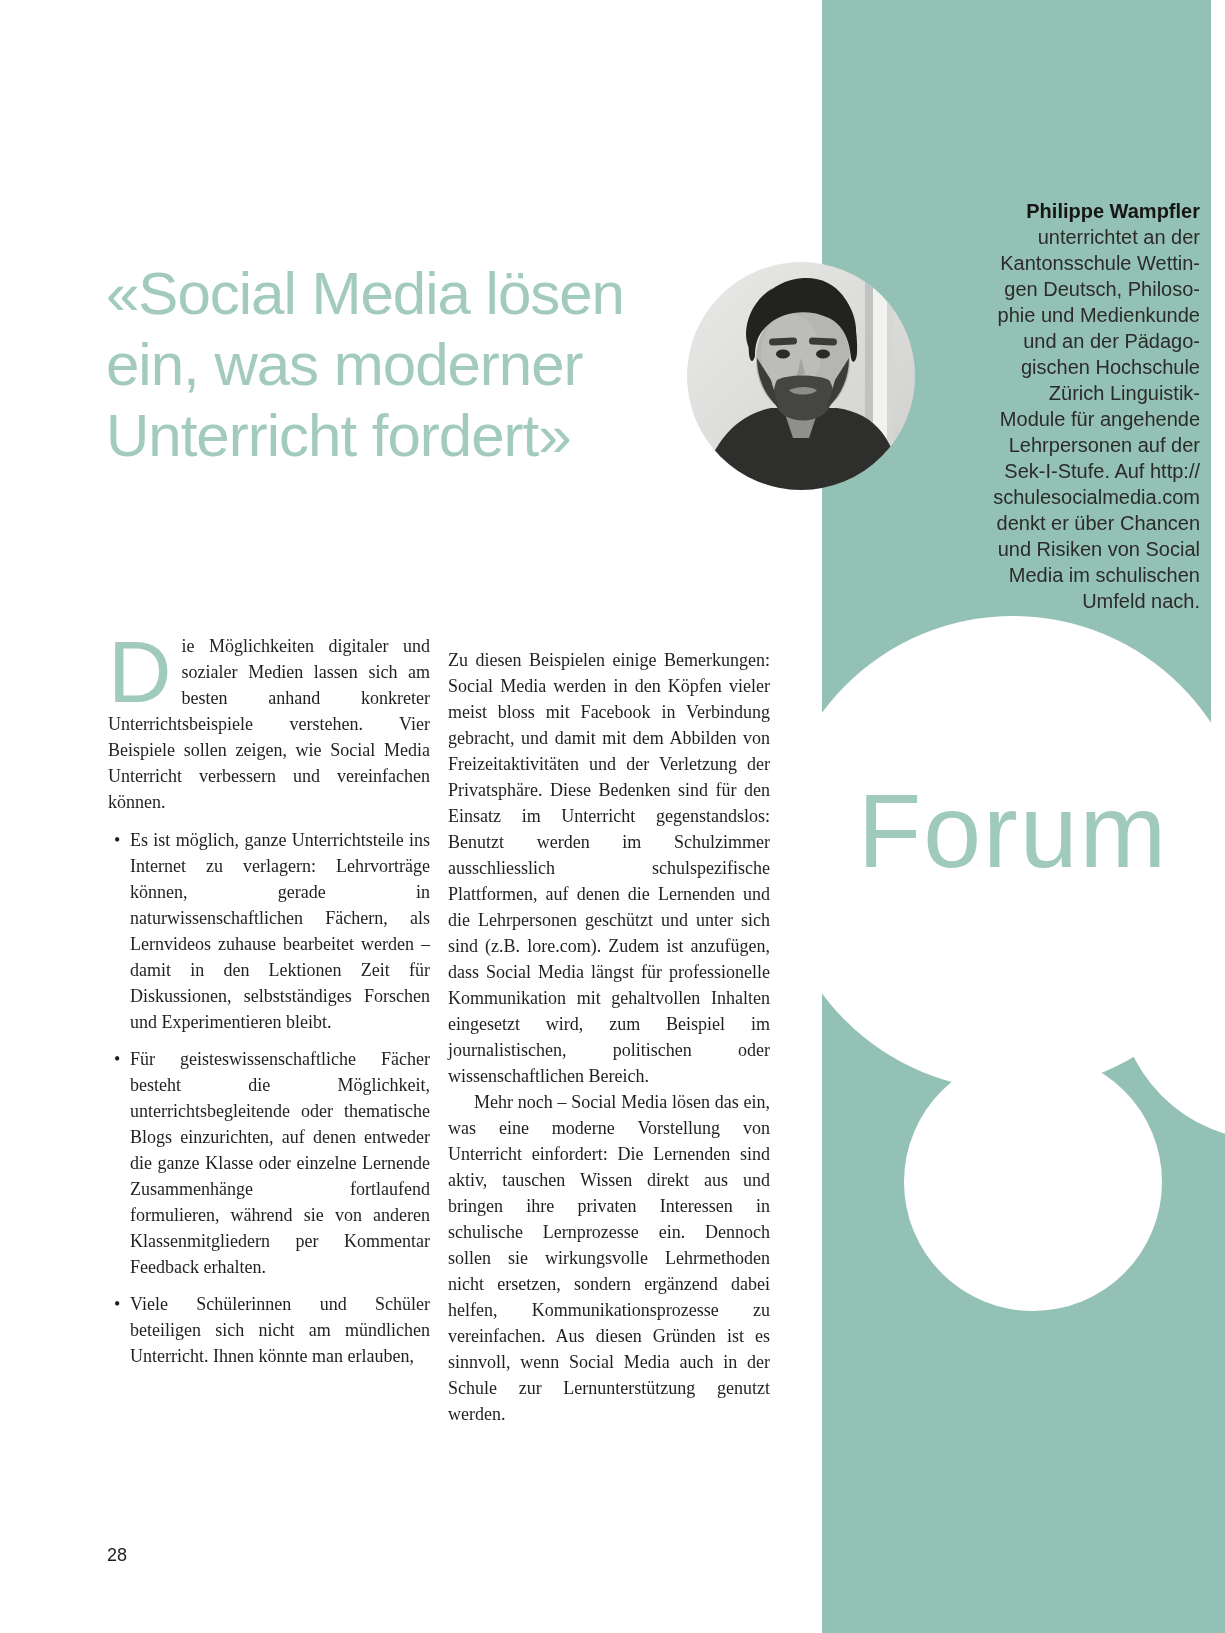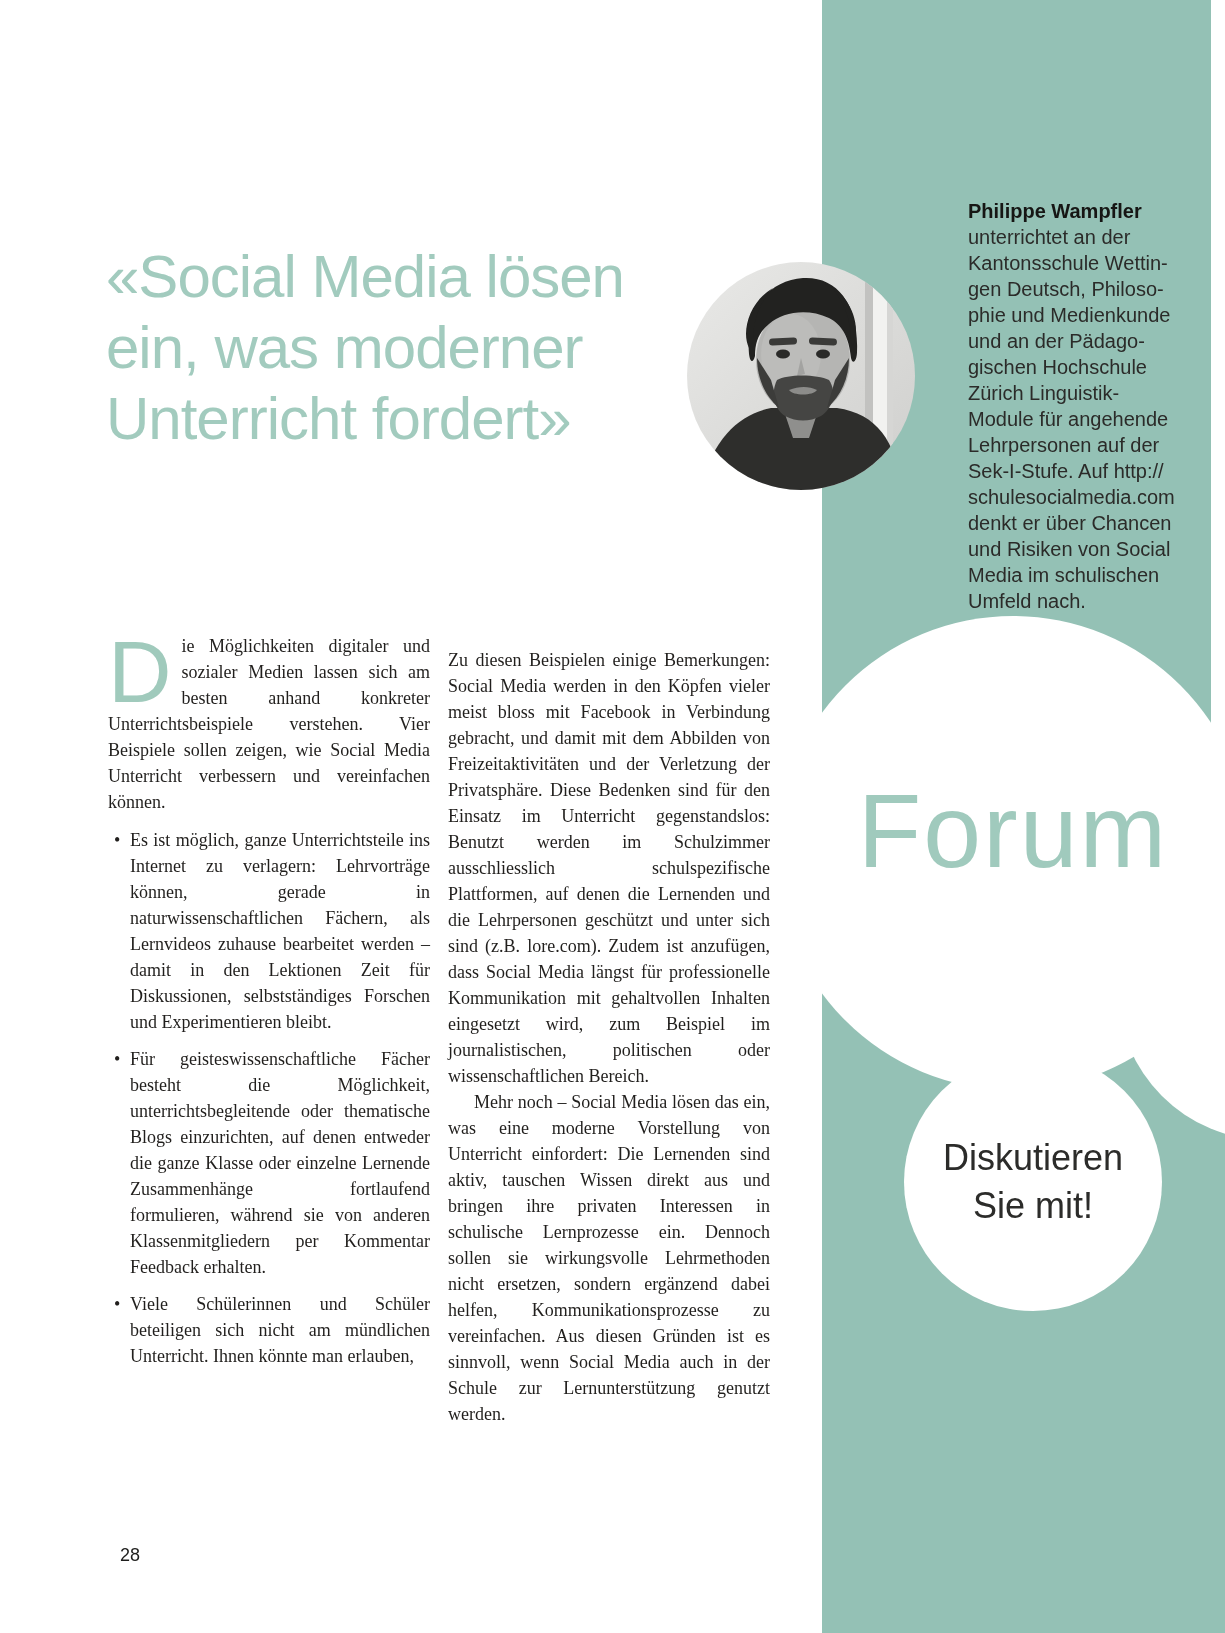--- a/index.html
+++ b/index.html
@@ -23,63 +23,61 @@
     display:flex;align-items:center;justify-content:center;text-align:center;
     font-size:36px;line-height:48px;color:#2c2c2a;}
 
   
   .portrait{position:absolute;left:687px;top:262px;width:228px;height:228px;border-radius:50%;
     overflow:hidden;z-index:3;}
   .portrait svg{display:block;}
 
   
   .bio{position:absolute;left:968px;top:198px;width:232px;z-index:4;color:#2b2b29;
-    font-size:20px;line-height:26px;}
+    font-size:20px;line-height:26px;text-align:right;}
   .bio-name{font-weight:bold;color:#161614;}
 
   
-  .headline{position:absolute;left:106px;top:241px;margin:0;z-index:4;
+  .headline{position:absolute;left:106px;top:258px;margin:0;z-index:4;
     font-size:60px;line-height:71px;font-weight:300;letter-spacing:-1px;color:#a2cbbe;}
   .standfirst{position:absolute;left:186px;top:528px;width:540px;z-index:4;
     font-size:19px;line-height:27px;font-weight:bold;color:#1d1c1a;}
 
   
   .col{position:absolute;top:633px;width:322px;z-index:4;
     font-family:"Liberation Serif",serif;font-size:18px;line-height:26px;
     text-align:justify;color:#211f1d;}
   .col-left{left:108px;}
   .col-right{left:448px;}
   .col p{margin:0;}
   .lead-para .dropcap{float:left;font-family:"Liberation Sans",sans-serif;
     font-size:88px;line-height:74px;color:#a0cabc;padding-right:10px;padding-top:2px;}
   ul.bullets{list-style:none;margin:12px 0 0 0;padding:0;}
   ul.bullets li{position:relative;padding-left:22px;margin-bottom:11px;}
   ul.bullets li::before{content:"•";position:absolute;left:6px;top:0;}
   .cont{padding-left:22px;}
   .para{margin-top:14px !important;}
   .para.indent{margin-top:0 !important;text-indent:26px;}
 
-  .pagenum{position:absolute;left:120px;top:1545px;z-index:4;
+  .pagenum{position:absolute;left:107px;top:1545px;z-index:4;
     font-size:18px;color:#1e1e1c;}
 </style>
 </head>
 <body>
 
 <div class="page">
 
   <div class="teal-rect top"></div>
   <div class="teal-rect bottom"></div>
 
   <div class="circle forum-circle"></div>
   <div class="circle right-circle"></div>
   <div class="circle discuss-circle"></div>
 
   <div class="forum-label">Forum</div>
-  <div class="discuss-text pre">Diskutieren
-Sie mit!</div>
 
   <div class="portrait">
     <svg width="228" height="228" viewBox="0 0 228 228" xmlns="http://www.w3.org/2000/svg">
       <defs>
         <linearGradient id="bgGrad" x1="0" y1="0" x2="1" y2="1">
           <stop offset="0" stop-color="#e9e9e7"></stop>
             <stop offset="1" stop-color="#cfcfcd"></stop>
         </linearGradient>
       </defs>
       <rect x="0" y="0" width="228" height="228" fill="url(#bgGrad)"></rect>

